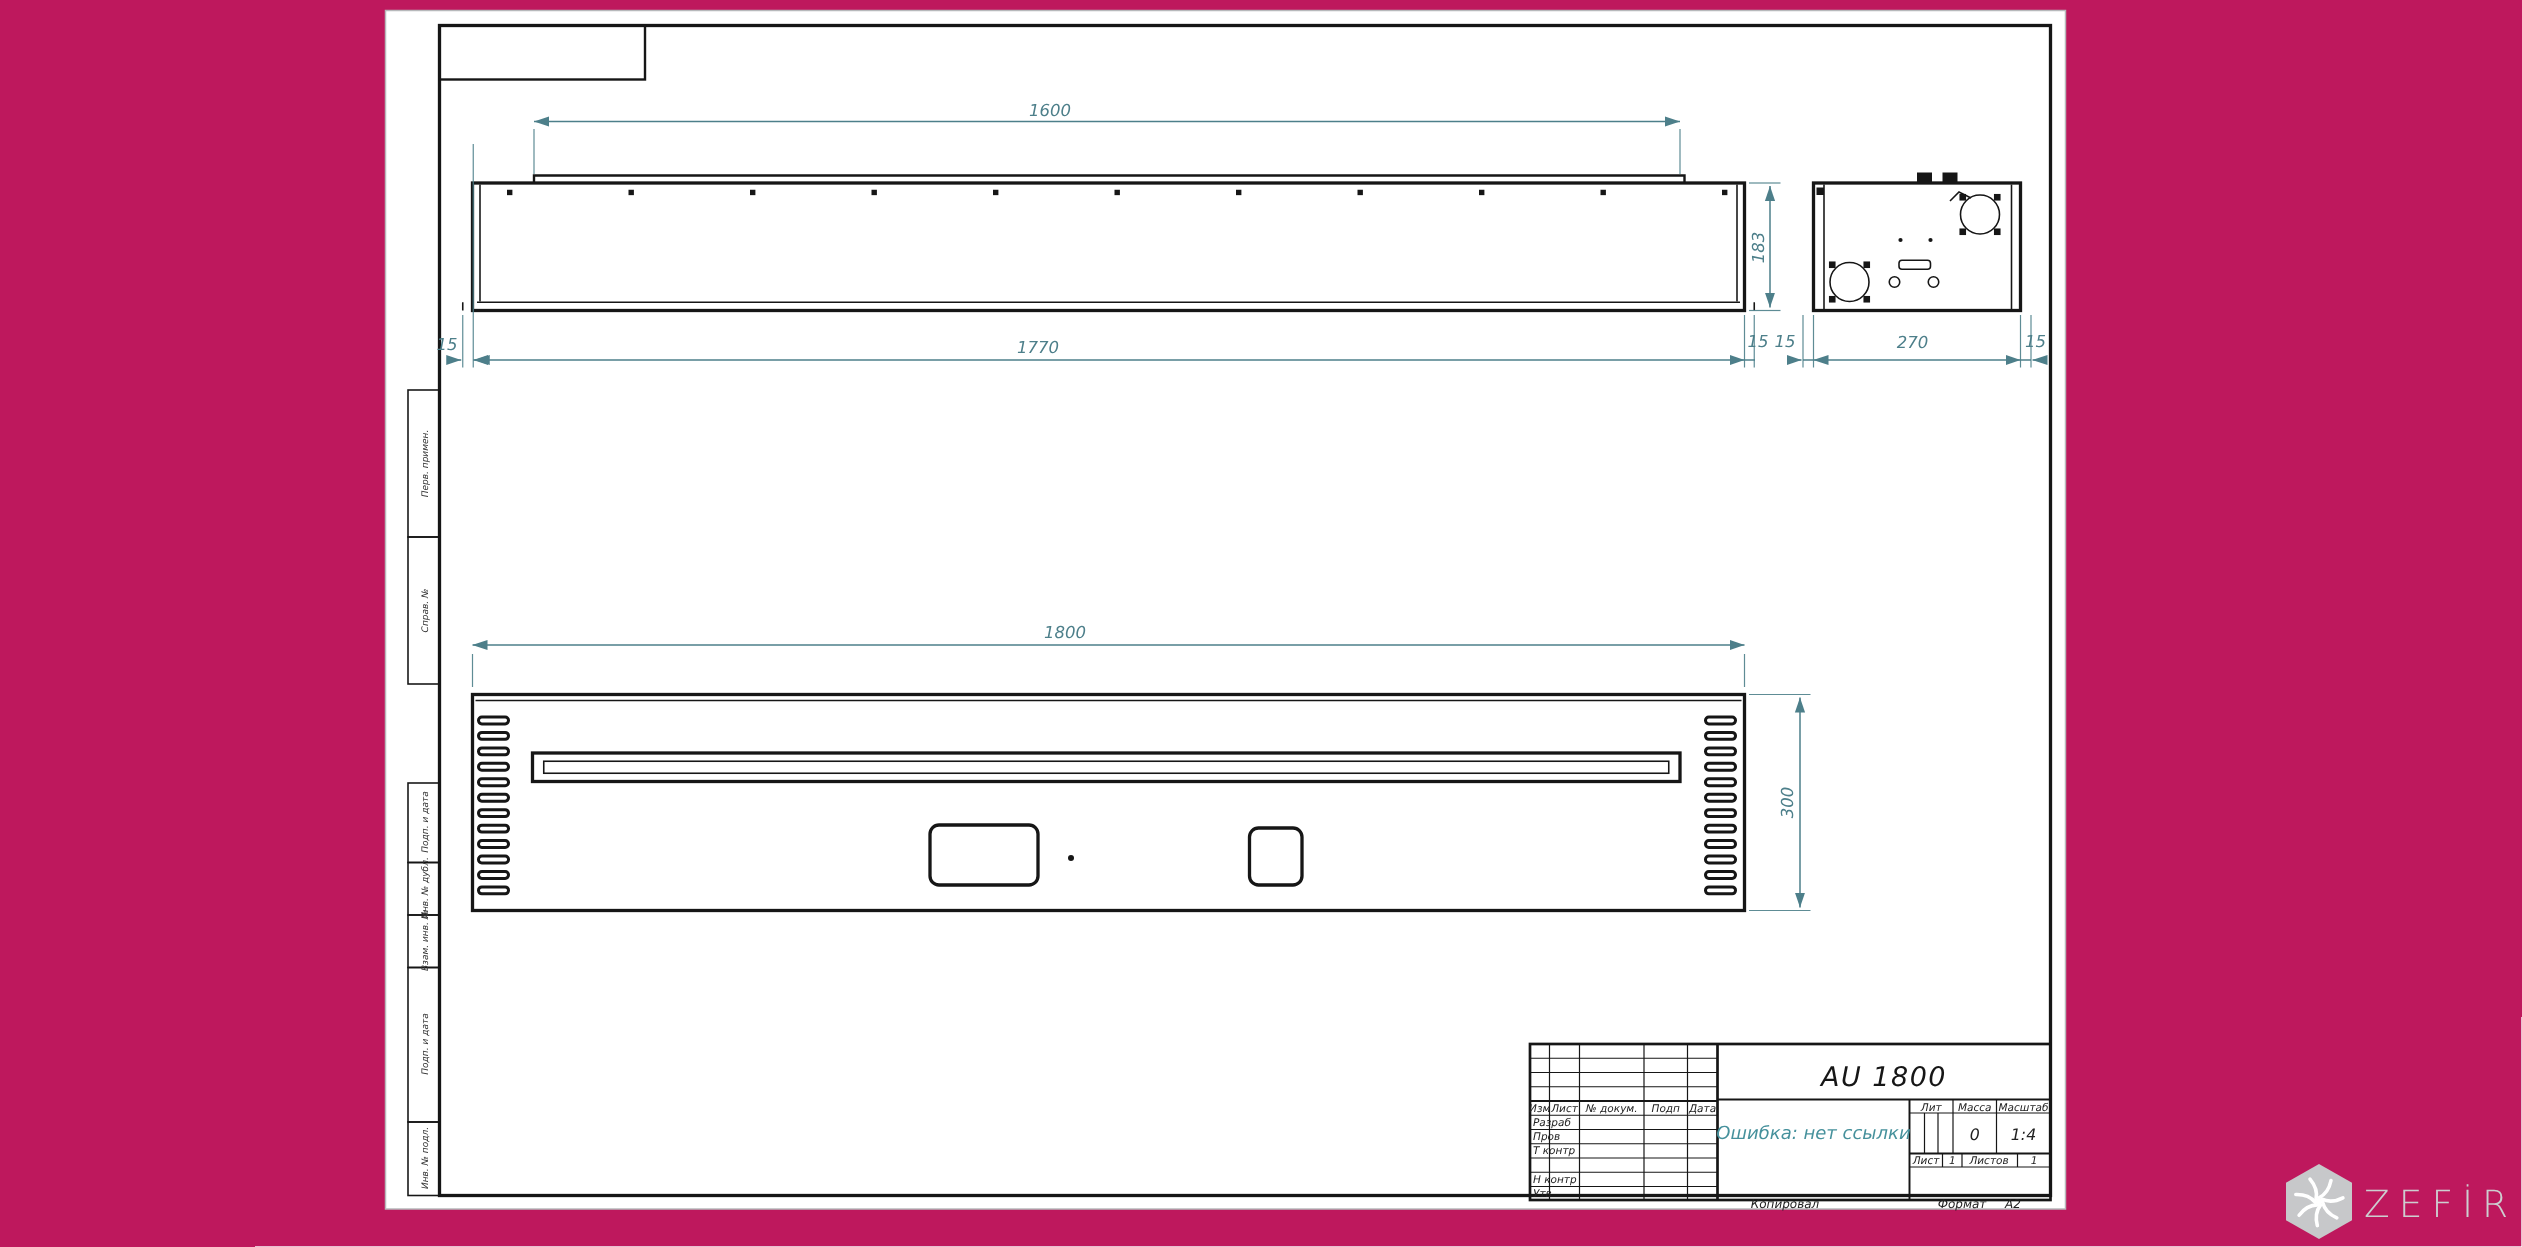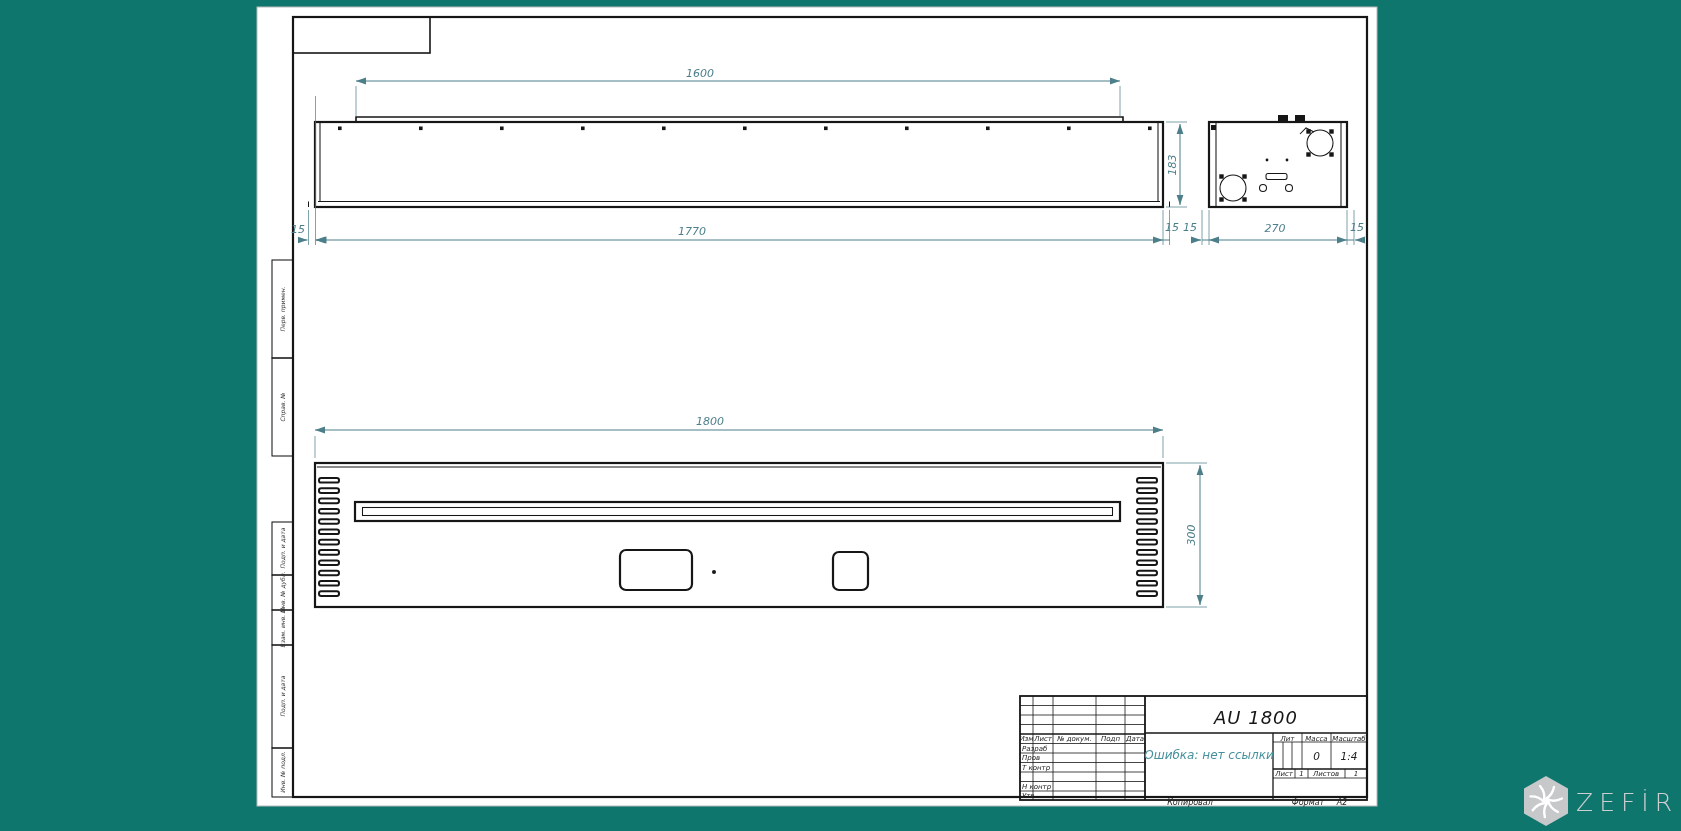--- a/index.html
+++ b/index.html
@@ -1,16 +1,16 @@
 <!DOCTYPE html>
 <html><head>
 <meta charset="utf-8">
 <style>
   html,body{margin:0;padding:0;background:#f3f4f5;}
-  .stage{position:relative;width:1681px;height:831px;background:#0f766e;overflow:hidden;
+  .stage{position:relative;width:1681px;height:831px;background:#be185d;overflow:hidden;
          font-family:"DejaVu Sans",sans-serif;}
   svg{position:absolute;left:0;top:0;}
   
   .paper{fill:#ffffff;stroke:#b7b9bb;stroke-width:1;}
   .thick{stroke:#161616;stroke-width:2.2;fill:none;}
   .med{stroke:#161616;stroke-width:1.6;fill:none;}
   .thin{stroke:#161616;stroke-width:1.05;fill:none;}
   .fill{fill:#161616;stroke:none;}
   
   .dim{stroke:#4d7f8a;stroke-width:1;fill:none;}

